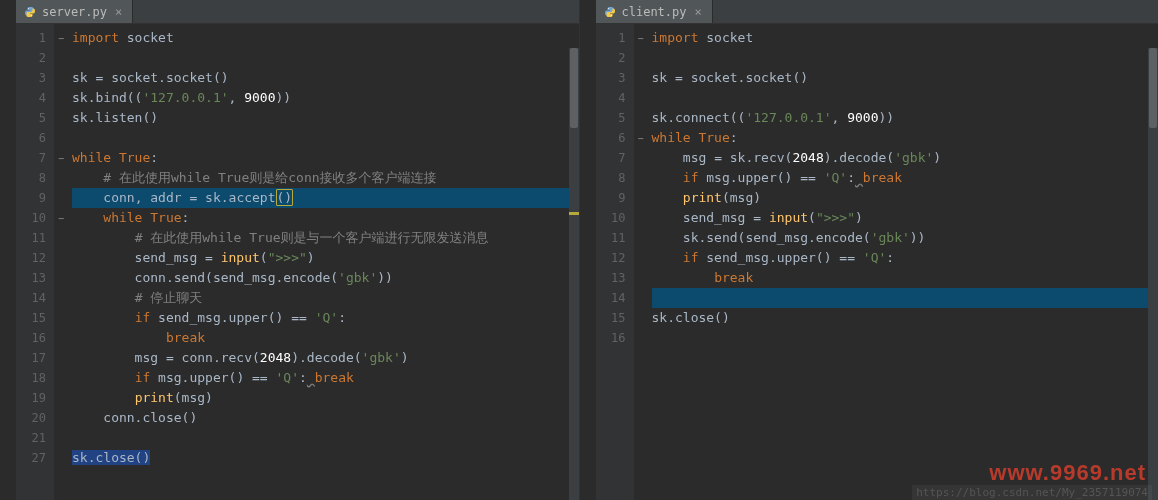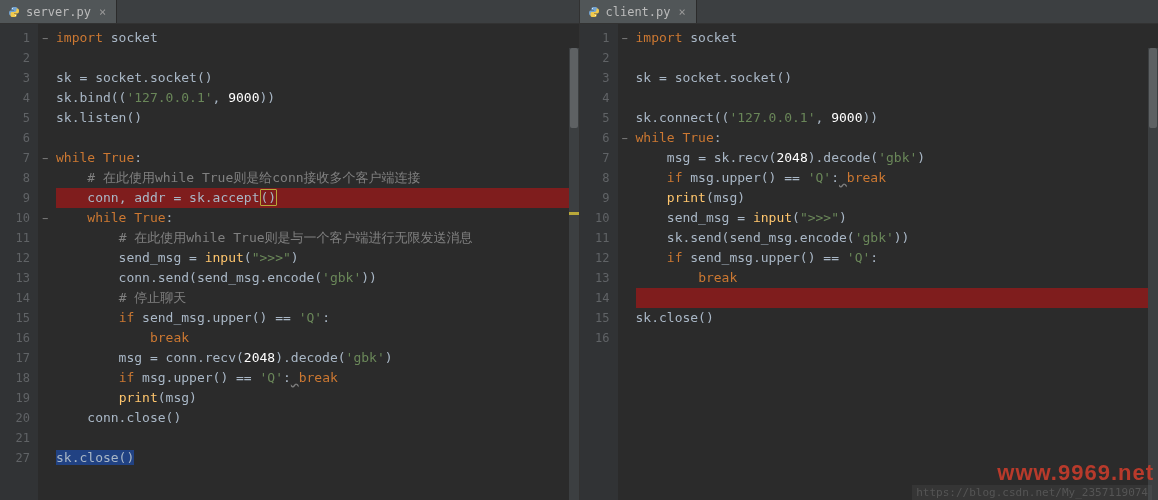--- a/index.html
+++ b/index.html
@@ -1,45 +1,45 @@
 <!DOCTYPE html>
 <html><head>
 <meta charset="utf-8">
 <style>
 * { margin:0; padding:0; box-sizing:border-box; }
 body { font-family:"Consolas","Menlo","Monaco",monospace; font-size:13px; background:#2b2b2b; color:#a9b7c6; width:1158px; height:500px; overflow:hidden; position:relative; }
 .ide { display:flex; width:100%; height:100%; }
-.pane { flex:1; display:flex; flex-direction:column; border-right:1px solid #323232; position:relative; background:#2b2b2b; }
+.pane { flex:1; display:flex; flex-direction:column; border-right:1px solid #323232; position:relative; background:#2b2b2b;margin-left:16px; }
 .pane:last-child { border-right:none; }
 .tabbar { height:24px; background:#3c3f41; display:flex; align-items:stretch; border-bottom:1px solid #323232; flex-shrink:0; }
 .tab { display:flex; align-items:center; gap:6px; padding:0 8px; background:#515658; border-right:1px solid #2b2b2b; cursor:pointer; }
 .tab .icon { display:flex; align-items:center; }
 .tab .label { color:#bbb; font-size:12px; }
 .tab .close { color:#999; font-size:12px; padding:0 2px; }
 .editor { flex:1; display:flex; overflow:hidden; position:relative; }
 .gutter { width:38px; background:#313335; color:#606366; text-align:right; padding:4px 8px 4px 0; font-size:12px; line-height:20px; user-select:none; flex-shrink:0; }
 .gutter div { height:20px; }
 .foldcol { width:14px; background:#2b2b2b; padding-top:4px; flex-shrink:0; }
 .fold { height:20px; display:flex; align-items:center; justify-content:center; color:#888; font-size:10px; }
 .code { flex:1; padding:4px 0 6px 4px; line-height:20px; white-space:pre; overflow:hidden; }
 .line { height:20px; }
-.hl-line { background:#7f1d1d; }
+.hl-line { background:#0c4a6e; }
 .sel { background:#214283; }
 .caret-match { border:1px solid #b9a83a; border-radius:1px; }
 .kw { color:#cc7832; }
 .num { color:#ffffff; }
 .str { color:#6a8759;text-align:center; }
 .cmt { color:#808080; }
 .fn { color:#ffc66d; }
 .op { color:#a9b7c6; }
 .scrollbar { position:absolute; top:24px; right:0; width:10px; bottom:0; background:#3c3f41; }
 .thumb { position:absolute; top:0; left:1px; right:1px; height:80px; background:#5e6163; border-radius:2px; }
 .marker-y { position:absolute; left:0; right:0; height:3px; background:#b9a83a; }
 .statusbar { position:absolute; bottom:0; right:6px; font-size:11px; color:#555; background:rgba(255,255,255,0.05); padding:1px 4px; }
-.watermark { position:absolute; right:4px; bottom:14px; font-size:22px; color:#c83c2c; font-family:Arial,sans-serif; opacity:0.9; font-weight:bold; letter-spacing:1px; }
+.watermark { position:absolute; right:12px; bottom:14px; font-size:22px; color:#c83c2c; font-family:Arial,sans-serif; opacity:0.9; font-weight:bold; letter-spacing:1px; }
 </style>
 </head>
 <body>
 
 <div class="ide">
   <div class="pane">
     <div class="tabbar">
       <div class="tab">
         <span class="icon">
           <svg width="12" height="12" viewBox="0 0 24 24">

